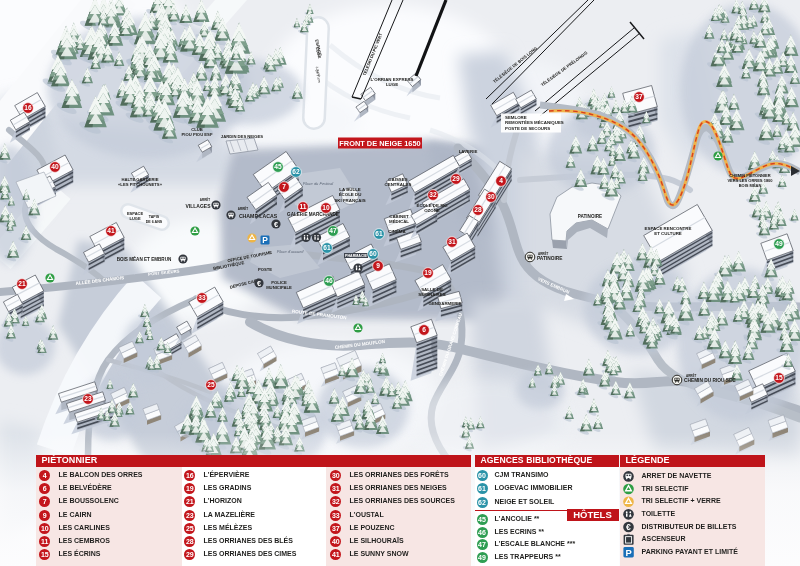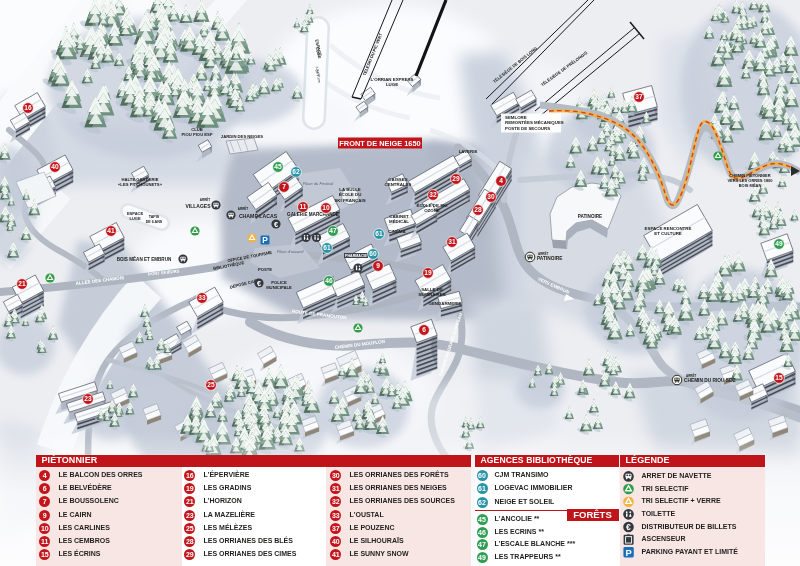--- a/index.html
+++ b/index.html
@@ -1842,21 +1842,21 @@
 <div class="hdr" style="left:474.5px;top:455px;width:138px;height:11.5px;font-size:8.6px;">AGENCES BIBLIOTHÈQUE</div>
 
 <div class="mk" style="left:476.5px;top:469.9px;background:#2b93a8;">60</div><div class="row" style="left:494.5px;top:470.9px;">CJM TRANSIMO</div>
 
 <div class="mk" style="left:476.5px;top:483.2px;background:#2b93a8;">61</div><div class="row" style="left:494.5px;top:484.2px;">LOGEVAC IMMOBILIER</div>
 
 <div class="mk" style="left:476.5px;top:496.5px;background:#2b93a8;">62</div><div class="row" style="left:494.5px;top:497.5px;">NEIGE ET SOLEIL</div>
 
 <div class="lg" style="left:474.5px;top:509.5px;width:92px;height:1.6px;background:#bf141a;"></div>
 
-<div class="lg" style="left:566.5px;top:508.5px;width:52px;height:12px;background:#bf141a;color:#fff;font-weight:bold;font-size:9.5px;line-height:12px;text-align:center;">FORÊTS</div>
+<div class="lg" style="left:566.5px;top:508.5px;width:52px;height:12px;background:#bf141a;color:#fff;font-weight:bold;font-size:9.5px;line-height:12px;text-align:center;">HÔTELS</div>
 
 <div class="mk" style="left:476.5px;top:514.1px;background:#2f9e53;">45</div><div class="row" style="left:494.5px;top:515.1px;">L'ANCOLIE **</div>
 
 <div class="mk" style="left:476.5px;top:526.6px;background:#2f9e53;">46</div><div class="row" style="left:494.5px;top:527.6px;">LES ECRINS **</div>
 
 <div class="mk" style="left:476.5px;top:539.1px;background:#2f9e53;">47</div><div class="row" style="left:494.5px;top:540.1px;">L'ESCALE BLANCHE ***</div>
 
 <div class="mk" style="left:476.5px;top:551.6px;background:#2f9e53;">49</div><div class="row" style="left:494.5px;top:552.6px;">LES TRAPPEURS **</div>
 
 <div class="lg" style="left:619.5px;top:466.5px;width:145.5px;height:99.5px;background:#f7e6e4;"></div>

